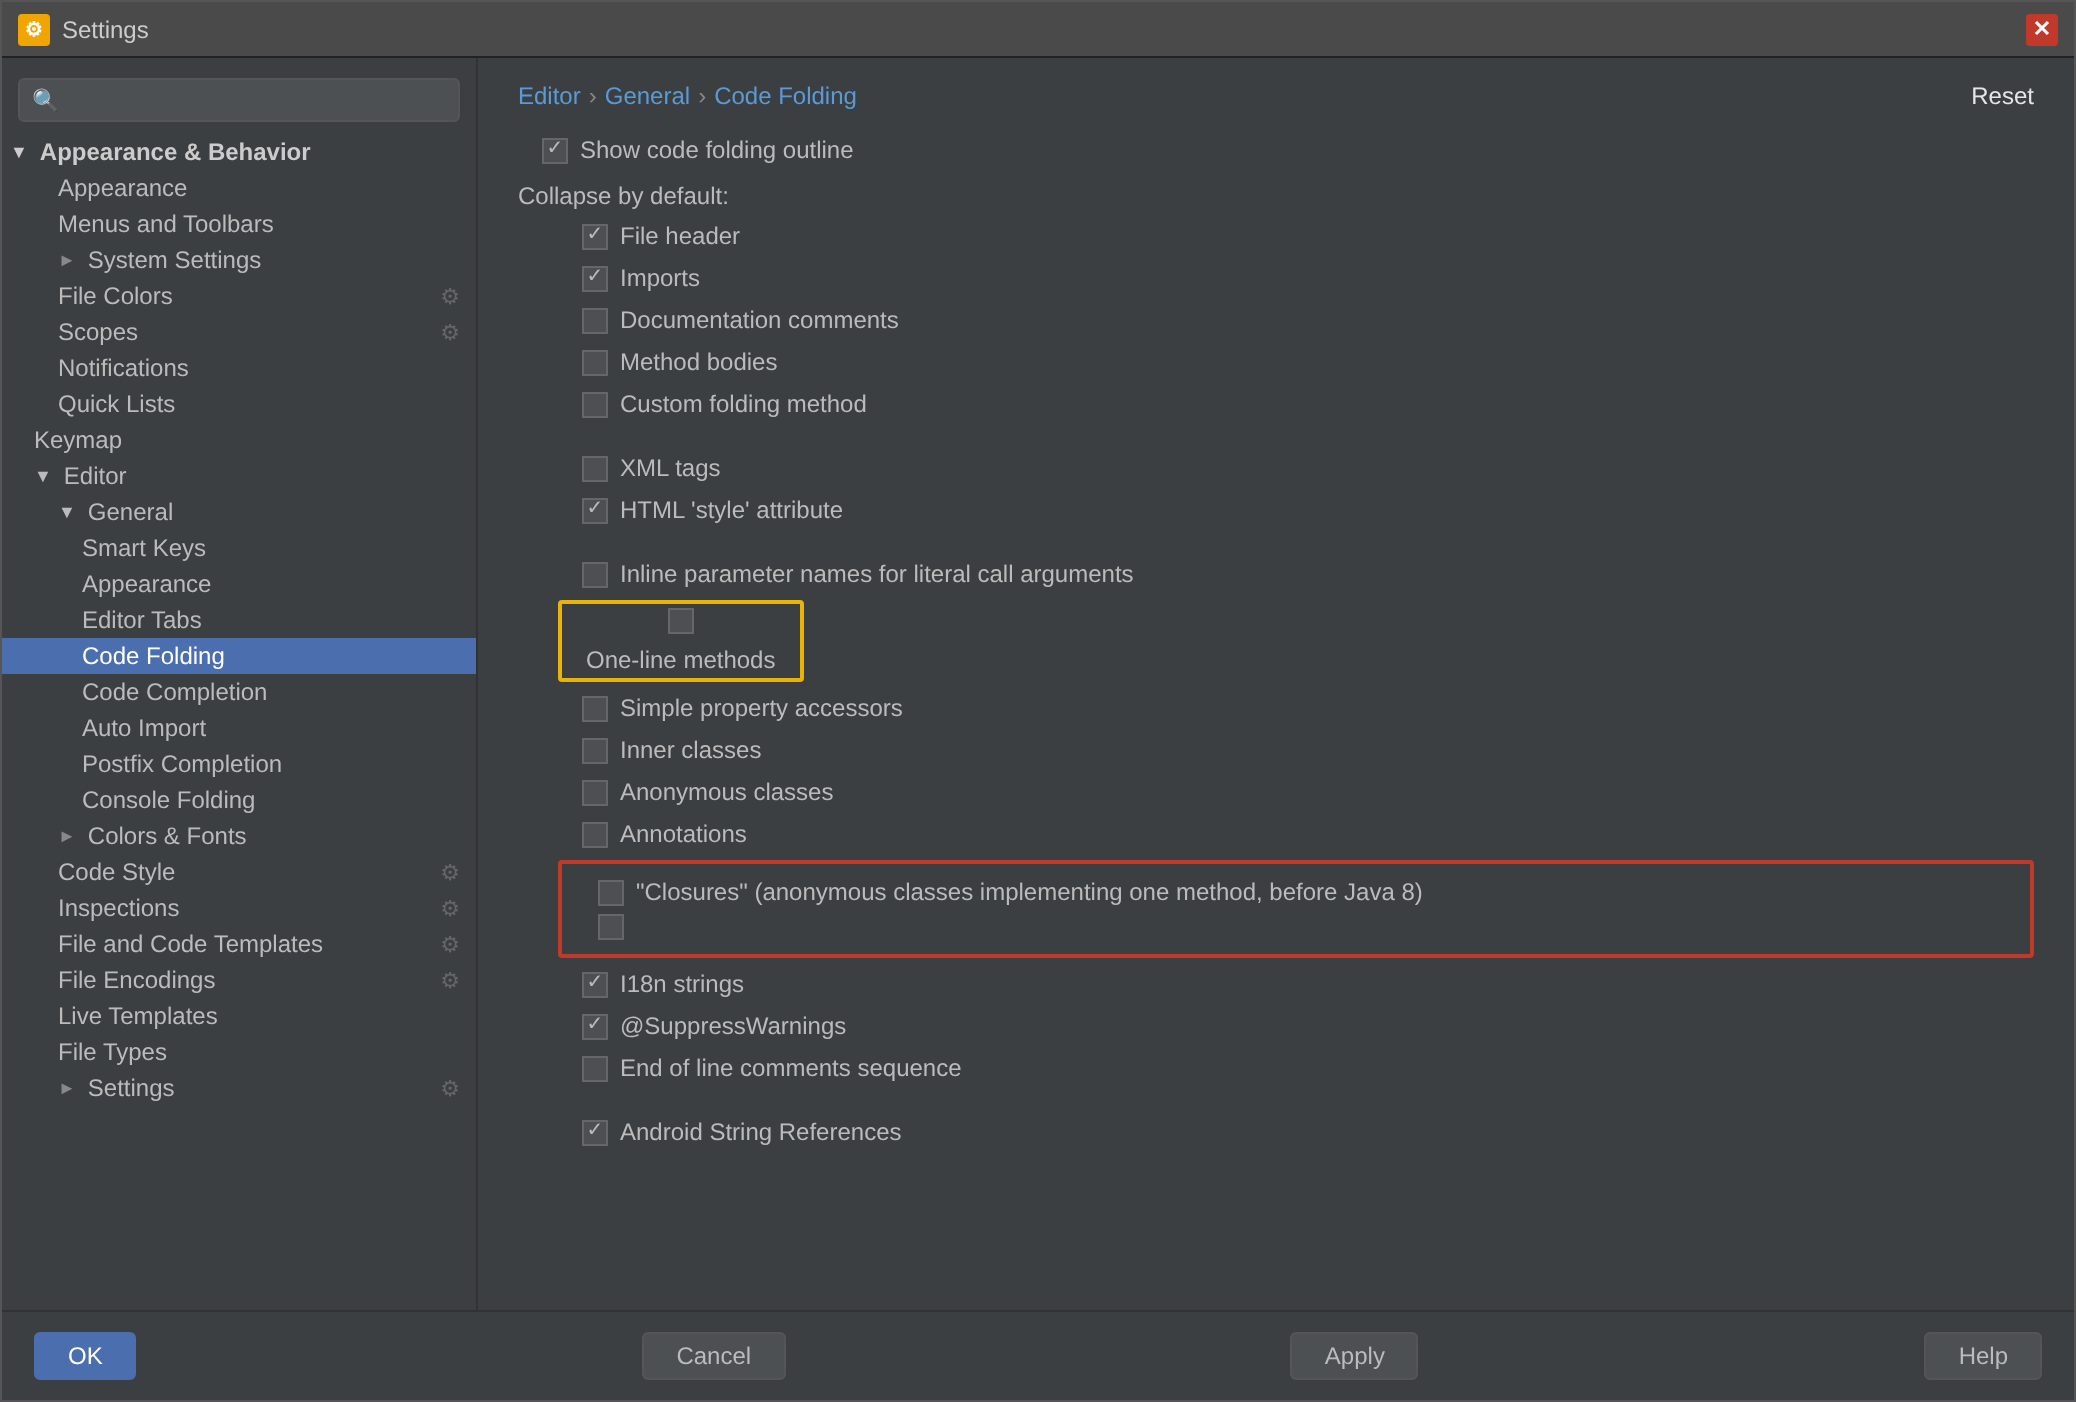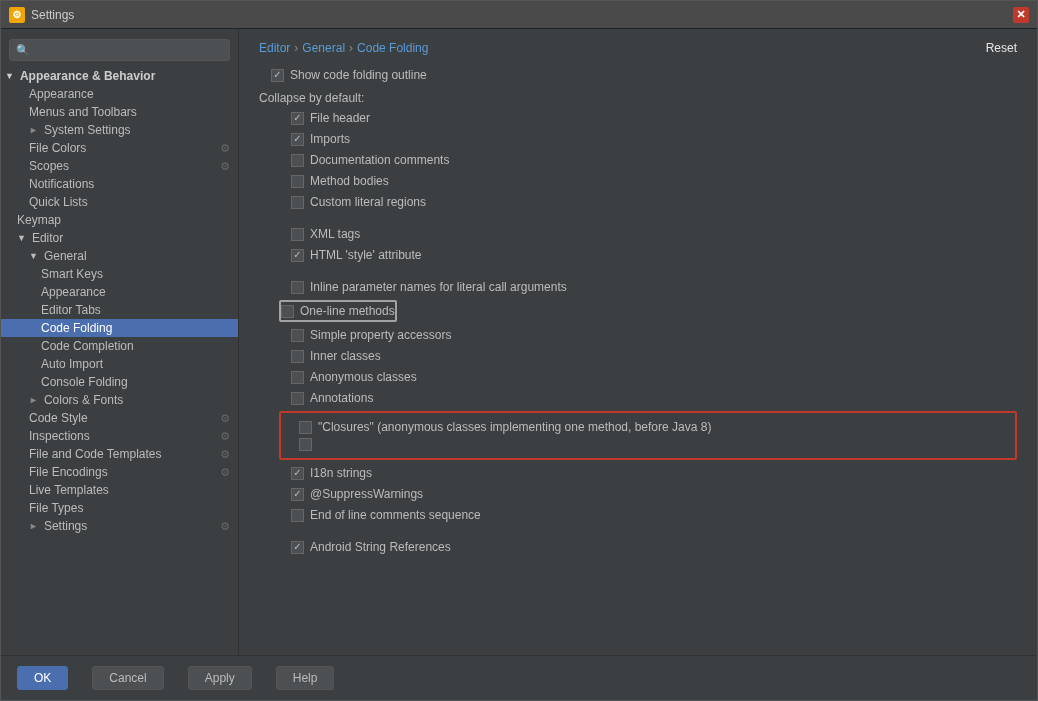--- a/index.html
+++ b/index.html
@@ -37,21 +37,21 @@
     .content { flex: 1; background: #3c3f41; padding: 12px 20px; overflow-y: auto; }
     .breadcrumb { color: #5b9ad5; font-size: 12px; margin-bottom: 12px; display: flex; align-items: center; justify-content: space-between; }
     .breadcrumb-path { display: flex; align-items: center; gap: 4px; }
     .breadcrumb-sep { color: #888; }
     .reset-link { color: #e5e5e5; cursor: pointer; font-size: 12px; }
 
     .checkbox-row { display: flex; align-items: center; gap: 6px; margin: 5px 0; padding: 1px 12px; }
     .checkbox-row.indented { margin-left: 20px; }
 
     
-    .footer { background: #3c3f41; border-top: 1px solid #323232; padding: 10px 16px; display: flex; justify-content: flex-start; gap: 24px; align-items: center; }
+    .footer { background: #3c3f41; border-top: 1px solid #323232; padding: 10px 16px; display: flex; justify-content: space-between; gap: 8px; align-items: center; }
     .footer-btn { padding: 4px 16px; border-radius: 3px; cursor: pointer; font-size: 12px; border: 1px solid #555; background: #4c5052; color: #bbbbbb; }
     .footer-btn.primary { background: #4b6eaf; border-color: #4b6eaf; color: #fff; }
 
     
     .cb-wrap { width: 13px; height: 13px; border: 1px solid #666; background: #4c5052; display: inline-flex; align-items: center; justify-content: center; flex-shrink: 0; cursor: pointer; }
     .cb-wrap.checked { background: #4c5052; }
     .cb-wrap.checked::after { content: '✓'; color: #bbbbbb; font-size: 10px; line-height: 1; }
 
     label { cursor: pointer; color: #bbbbbb; font-size: 12px; }
   </style>
@@ -132,20 +132,23 @@
       <div class="sidebar-item level3 active">
         <span>Code Folding</span>
       </div>
       <div class="sidebar-item level3">
         <span>Code Completion</span>
       </div>
       <div class="sidebar-item level3">
         <span>Auto Import</span>
       </div>
       <div class="sidebar-item level3">
+        <span>Postfix Completion</span>
+      </div>
+      <div class="sidebar-item level3">
         <span>Console Folding</span>
       </div>
 
       <div class="sidebar-item level2">
         <span class="triangle-right">►</span>
         <span>Colors &amp; Fonts</span>
       </div>
 
       <div class="sidebar-item level2">
         <span>Code Style</span>
@@ -219,21 +222,21 @@
         <label>Documentation comments</label>
       </div>
 
       <div class="checkbox-row indented">
         <div class="cb-wrap"></div>
         <label>Method bodies</label>
       </div>
 
       <div class="checkbox-row indented">
         <div class="cb-wrap"></div>
-        <label>Custom literal regions</label>
+        <label>Custom folding method</label>
       </div>
 
       <div style="height: 6px;"></div>
 
       <div class="checkbox-row indented">
         <div class="cb-wrap"></div>
         <label>XML tags</label>
       </div>
 
       <div class="checkbox-row indented">
@@ -242,21 +245,21 @@
       </div>
 
       <div style="height: 6px;"></div>
 
       <div class="checkbox-row indented">
         <div class="cb-wrap"></div>
         <label>Inline parameter names for literal call arguments</label>
       </div>
 
       <div style="margin: 2px 0 2px 20px;">
-        <div style="border: 2px solid #a3a3a3; border-radius: 2px; padding: 2px 0; display: inline-flex; align-items: center; gap: 6px;">
+        <div style="border: 2px solid #eab308; border-radius: 2px; padding: 2px 12px; display: inline-flex; align-items: center; gap: 6px; flex-direction: column;">
           <div class="cb-wrap"></div>
           <label>One-line methods</label>
         </div>
       </div>
 
       <div class="checkbox-row indented">
         <div class="cb-wrap"></div>
         <label>Simple property accessors</label>
       </div>
 

